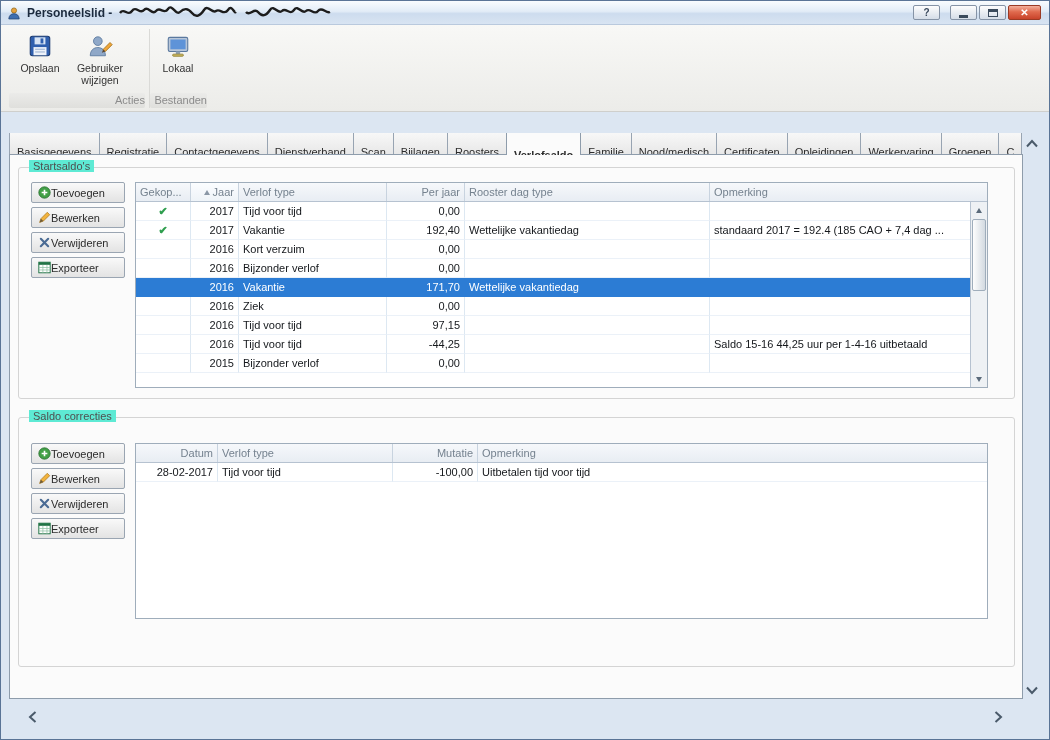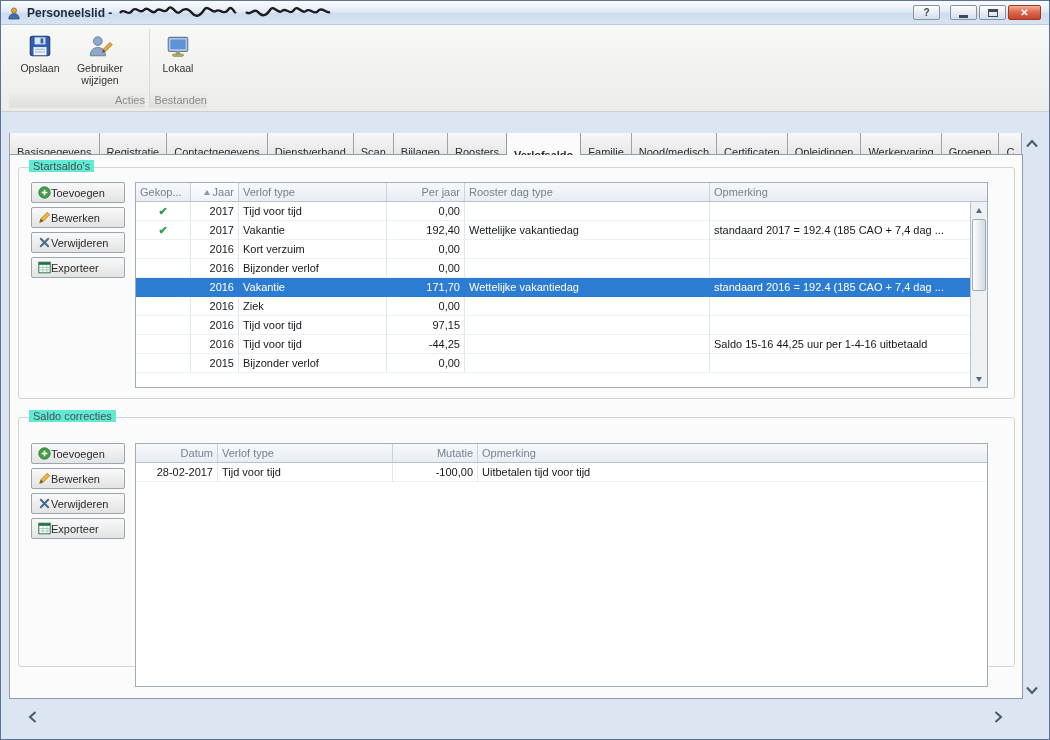--- a/index.html
+++ b/index.html
@@ -90,21 +90,21 @@
     border:1px solid #9aa5b2; border-radius:2px; cursor:default;
   }
   .abtn svg { flex:0 0 auto; }
   .fs-start .abtn:nth-of-type(1){ top:14px; } .fs-start .abtn:nth-of-type(2){ top:39px; }
   .fs-start .abtn:nth-of-type(3){ top:64px; } .fs-start .abtn:nth-of-type(4){ top:89px; }
   .fs-corr .abtn:nth-of-type(1){ top:25px; } .fs-corr .abtn:nth-of-type(2){ top:50px; }
   .fs-corr .abtn:nth-of-type(3){ top:75px; } .fs-corr .abtn:nth-of-type(4){ top:100px; }
   
   .table { position:absolute; left:116px; width:853px; background:#fff; border:1px solid #9fadbb; overflow:hidden; }
   .table-start { top:14px; height:206px; }
-  .table-corr  { top:25px;  height:244px; }
+  .table-corr  { top:25px;  height:176px; }
   .thead {
     position:absolute; left:0; top:0; right:0; height:19px; display:flex;
     background:linear-gradient(#f6f8fb,#e8edf3);
     border-bottom:1px solid #b6c2d0; color:#75828f; font-size:11px;
   }
   .th {
     padding:0 4px; line-height:18px; border-right:1px solid #c8d3df;
     overflow:hidden; white-space:nowrap; cursor:default;
     display:flex; align-items:center;
   }
@@ -338,21 +338,20 @@
             <div class="c w-pj num">0,00</div>
             <div class="c w-rdt"></div>
             <div class="c w-opm"></div>
           </div>
           <div class="trow sel">
             <div class="c w-check check"></div>
             <div class="c w-jaar num">2016</div>
             <div class="c w-type">Vakantie</div>
             <div class="c w-pj num">171,70</div>
             <div class="c w-rdt">Wettelijke vakantiedag</div>
-            <div class="c w-opm">standaard 2016 = 192.4 (185 CAO + 7,4 dag ...</div>
           </div>
           <div class="trow">
             <div class="c w-check check"></div>
             <div class="c w-jaar num">2016</div>
             <div class="c w-type">Ziek</div>
             <div class="c w-pj num">0,00</div>
             <div class="c w-rdt"></div>
             <div class="c w-opm"></div>
           </div>
           <div class="trow">

